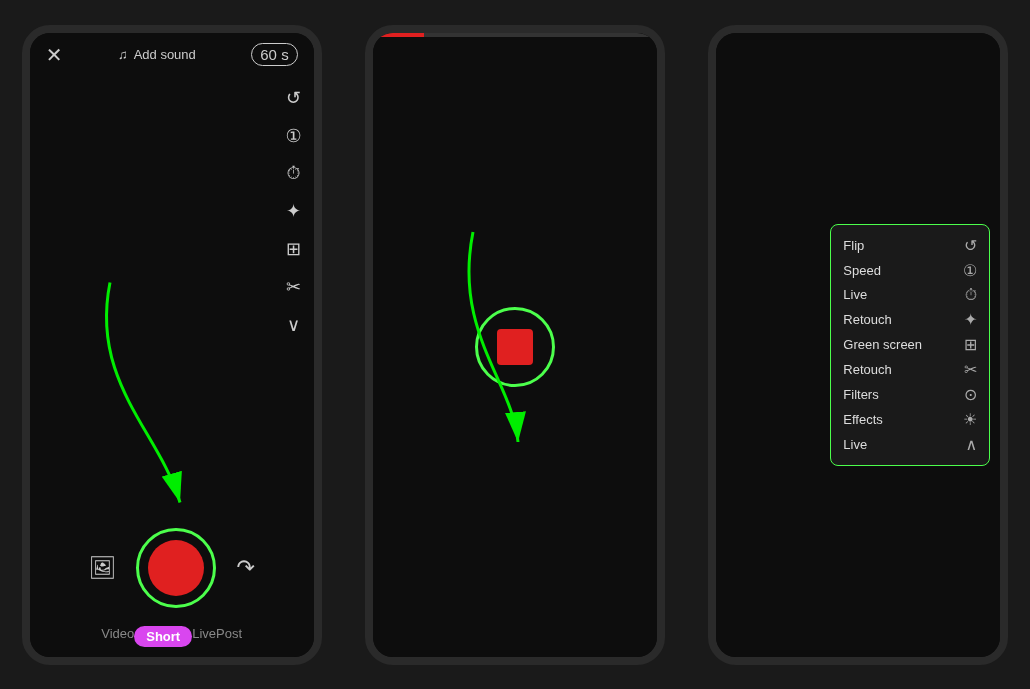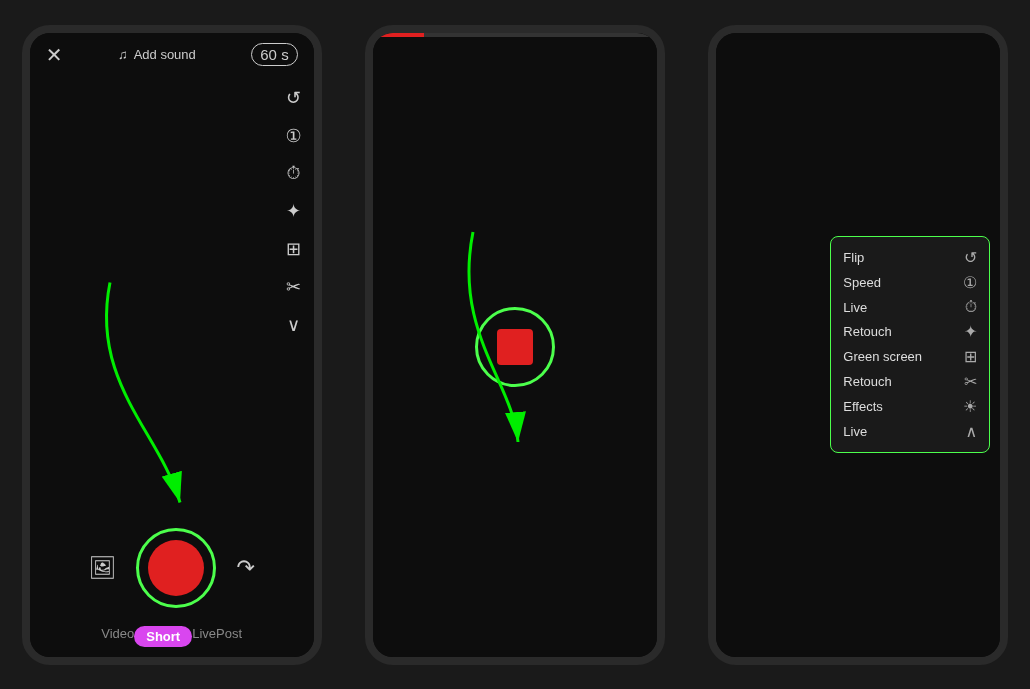--- a/index.html
+++ b/index.html
@@ -350,20 +350,24 @@
         <div class="menu-item">
           <span class="menu-label">Green screen</span>
           <span class="menu-icon">⊞</span>
         </div>
 
         <div class="menu-item">
           <span class="menu-label">Retouch</span>
           <span class="menu-icon">✂</span>
         </div>
 
+        <div class="menu-item">
+          <span class="menu-label">Filters</span>
+          <span class="menu-icon">⊙</span>
+        </div>
 
         <div class="menu-item">
           <span class="menu-label">Effects</span>
           <span class="menu-icon">☀</span>
         </div>
 
 
         <div class="menu-item close-item">
           <span class="menu-label">Live</span>
           <span class="menu-icon">∧</span>

